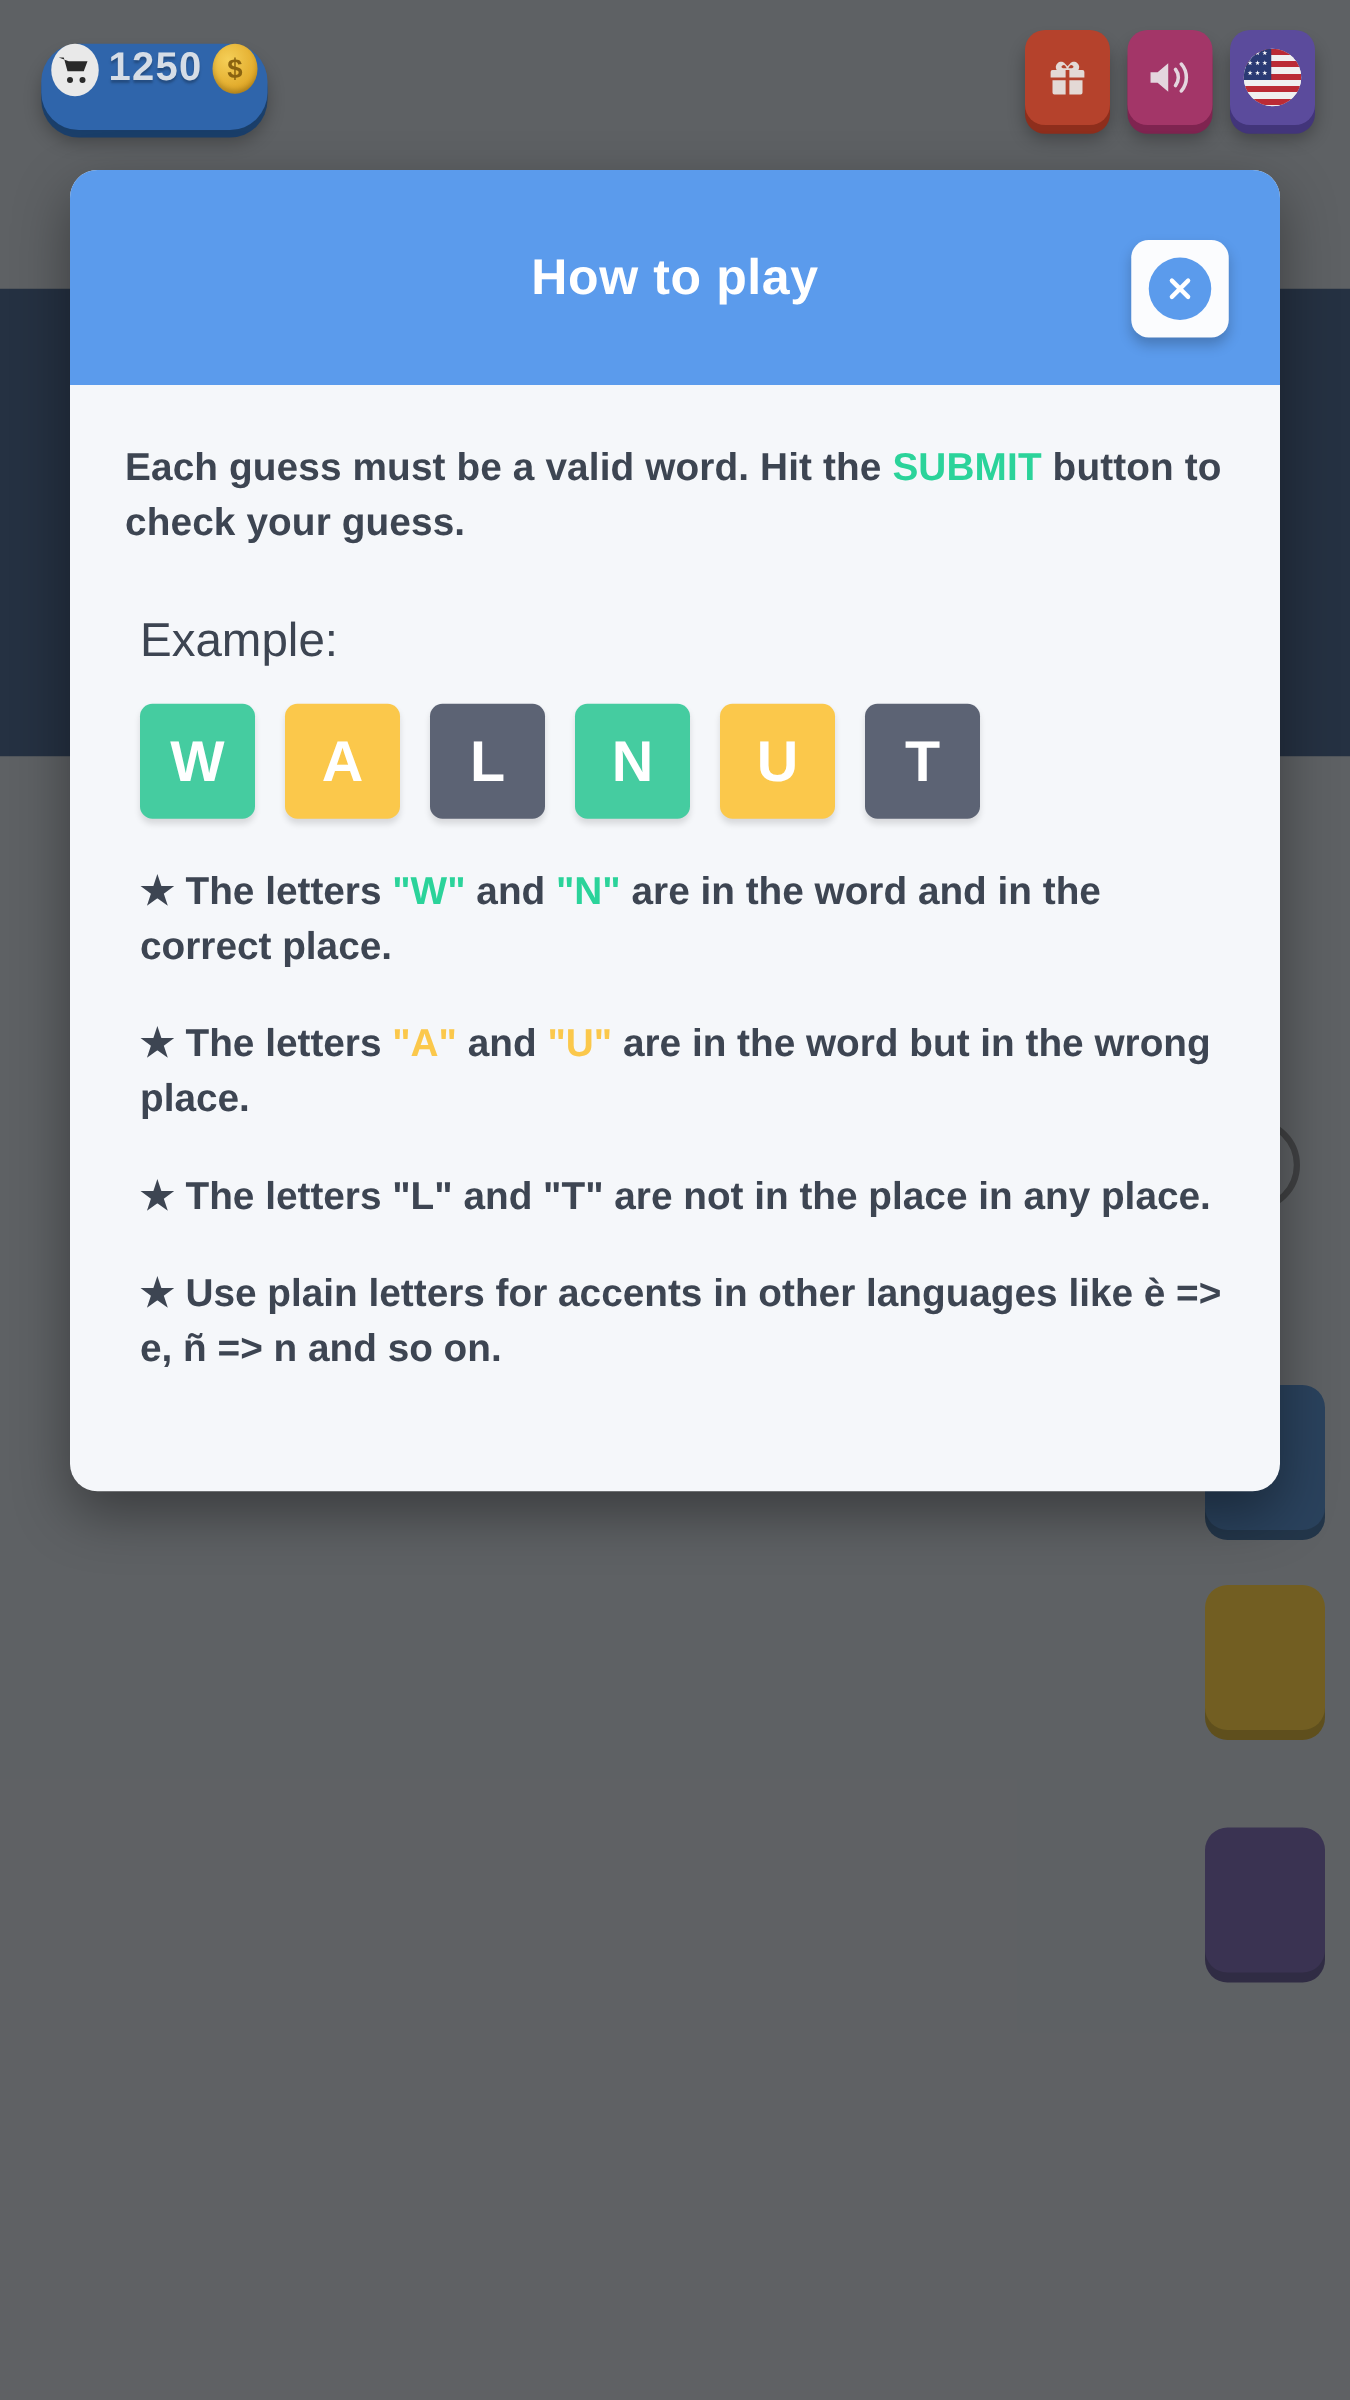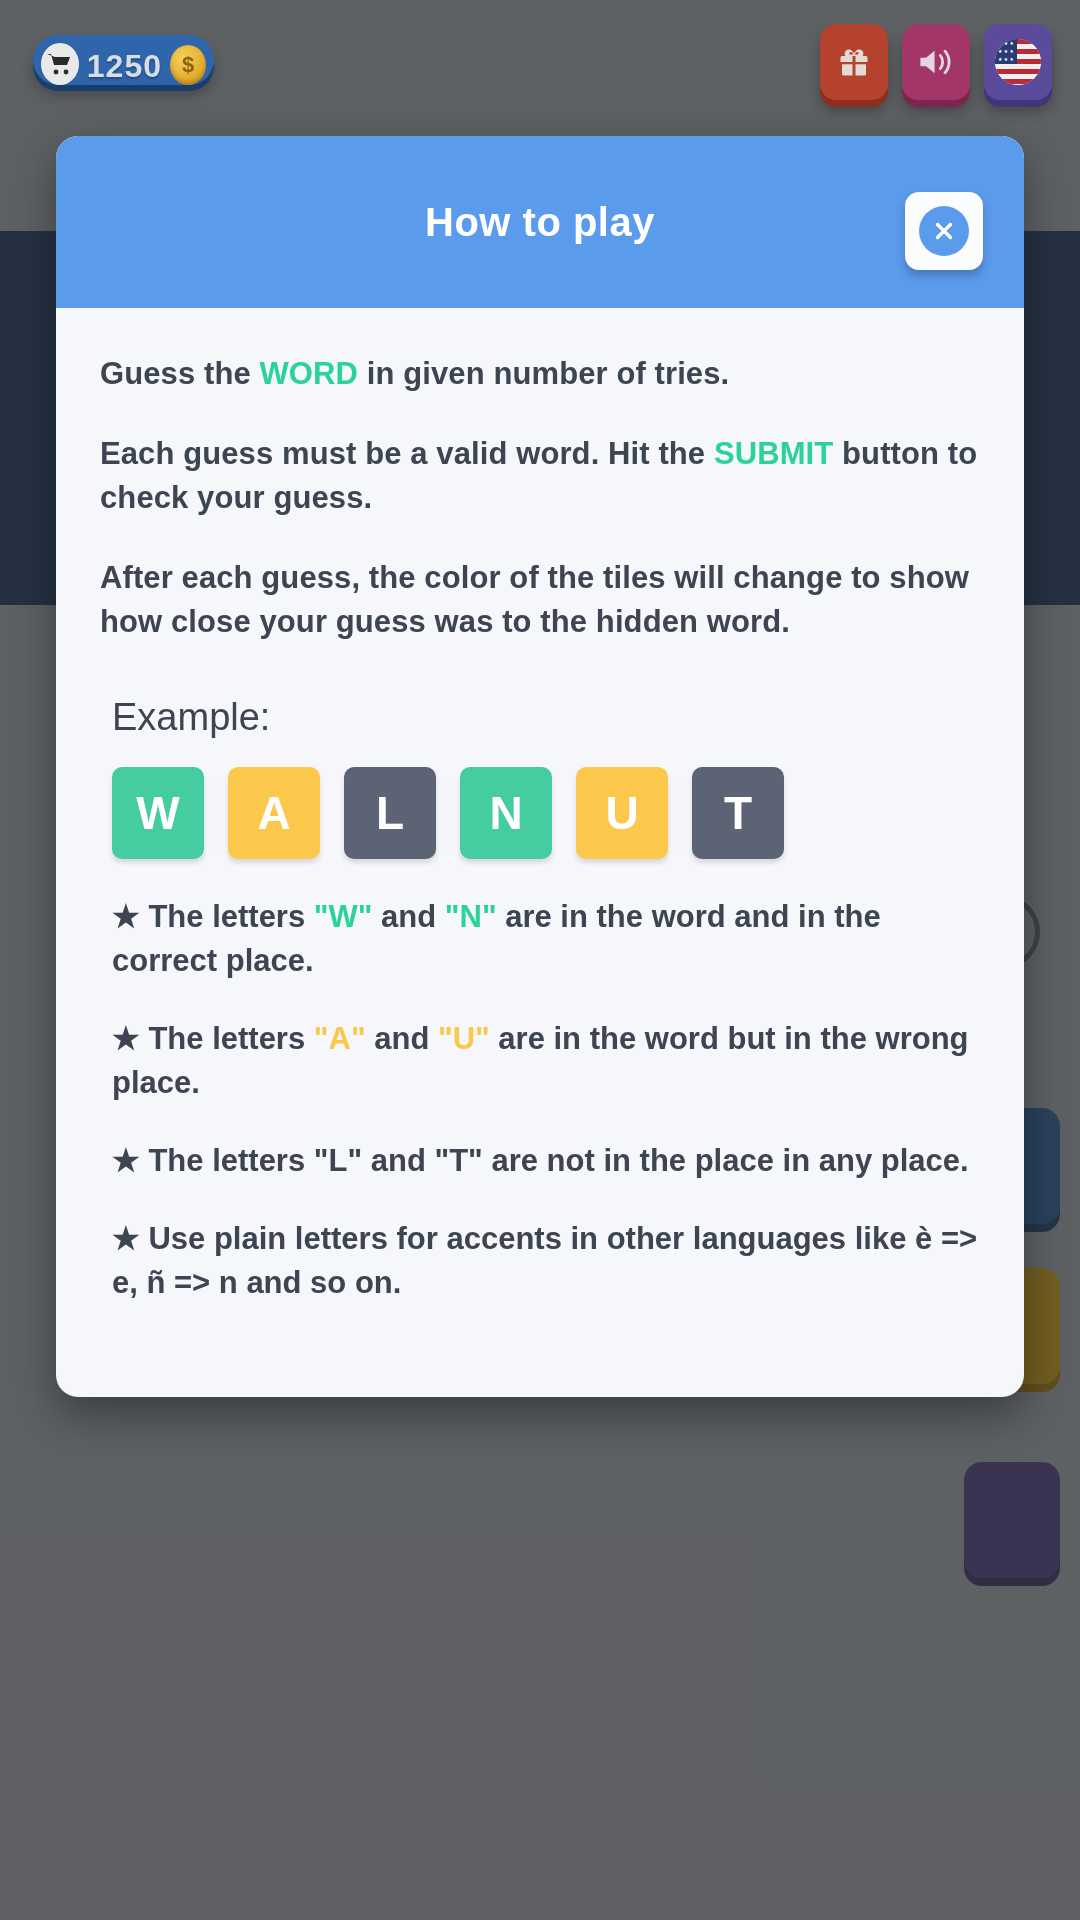--- a/index.html
+++ b/index.html
@@ -15,24 +15,24 @@
   .bg-navy-band {
     position:absolute; left:0; top:231px; width:1080px; height:374px;
     background:#233c5e;
   }
   .bg-dim {
     position:absolute; inset:0; background:rgba(40,40,40,0.52);
   }
 
   
   .coin-pill {
-    position:absolute; left:33px; top:35px; width:181px; height:50px;
+    position:absolute; left:33px; top:35px; width:181px; height:69px;
     background:#2f65ab; border-radius:30px;
     box-shadow:0 6px 0 rgba(18,60,110,0.85), 0 10px 14px rgba(0,0,0,0.28);
-    display:flex; align-items:flex-end; padding:0 8px; gap:8px;
+    display:flex; align-items:flex-start; padding:0 8px; gap:8px;
   }
   .coin-cart {
     width:42px; height:42px; border-radius:50%;
     background:#e9e9e9; display:flex; align-items:center; justify-content:center;
     font-size:24px; color:#2a2a2a; line-height:1;
   }
   .coin-amount {
     flex:1; text-align:center; color:#d6dde6; font-size:32px; font-weight:600;
     letter-spacing:1px; text-shadow:0 2px 2px rgba(0,0,0,0.25);
   }
@@ -206,23 +206,21 @@
     <div class="close-btn">
       <span class="close-circle">
         <svg width="26" height="26" viewBox="0 0 24 24" stroke="#ffffff" stroke-width="3.2" stroke-linecap="round" fill="none">
           <path d="M6 6 L18 18 M18 6 L6 18"></path>
         </svg>
       </span>
     </div>
   </div>
 
   <div class="modal-body">
-    <p class="para"><span>Guess the </span><span class="hl-green">WORD</span><span> in given number of tries.</span></p>
     <p class="para"><span>Each guess must be a valid word. Hit the </span><span class="hl-green">SUBMIT</span><span> button to check your guess.</span></p>
-    <p class="para"><span>After each guess, the color of the tiles will change to show how close your guess was to the hidden word.</span></p>
 
     <h2 class="section-head">Example:</h2>
 
     <div class="tiles">
       <div class="tile green">W</div>
       <div class="tile yellow">A</div>
       <div class="tile grey">L</div>
       <div class="tile green">N</div>
       <div class="tile yellow">U</div>
       <div class="tile grey">T</div>

